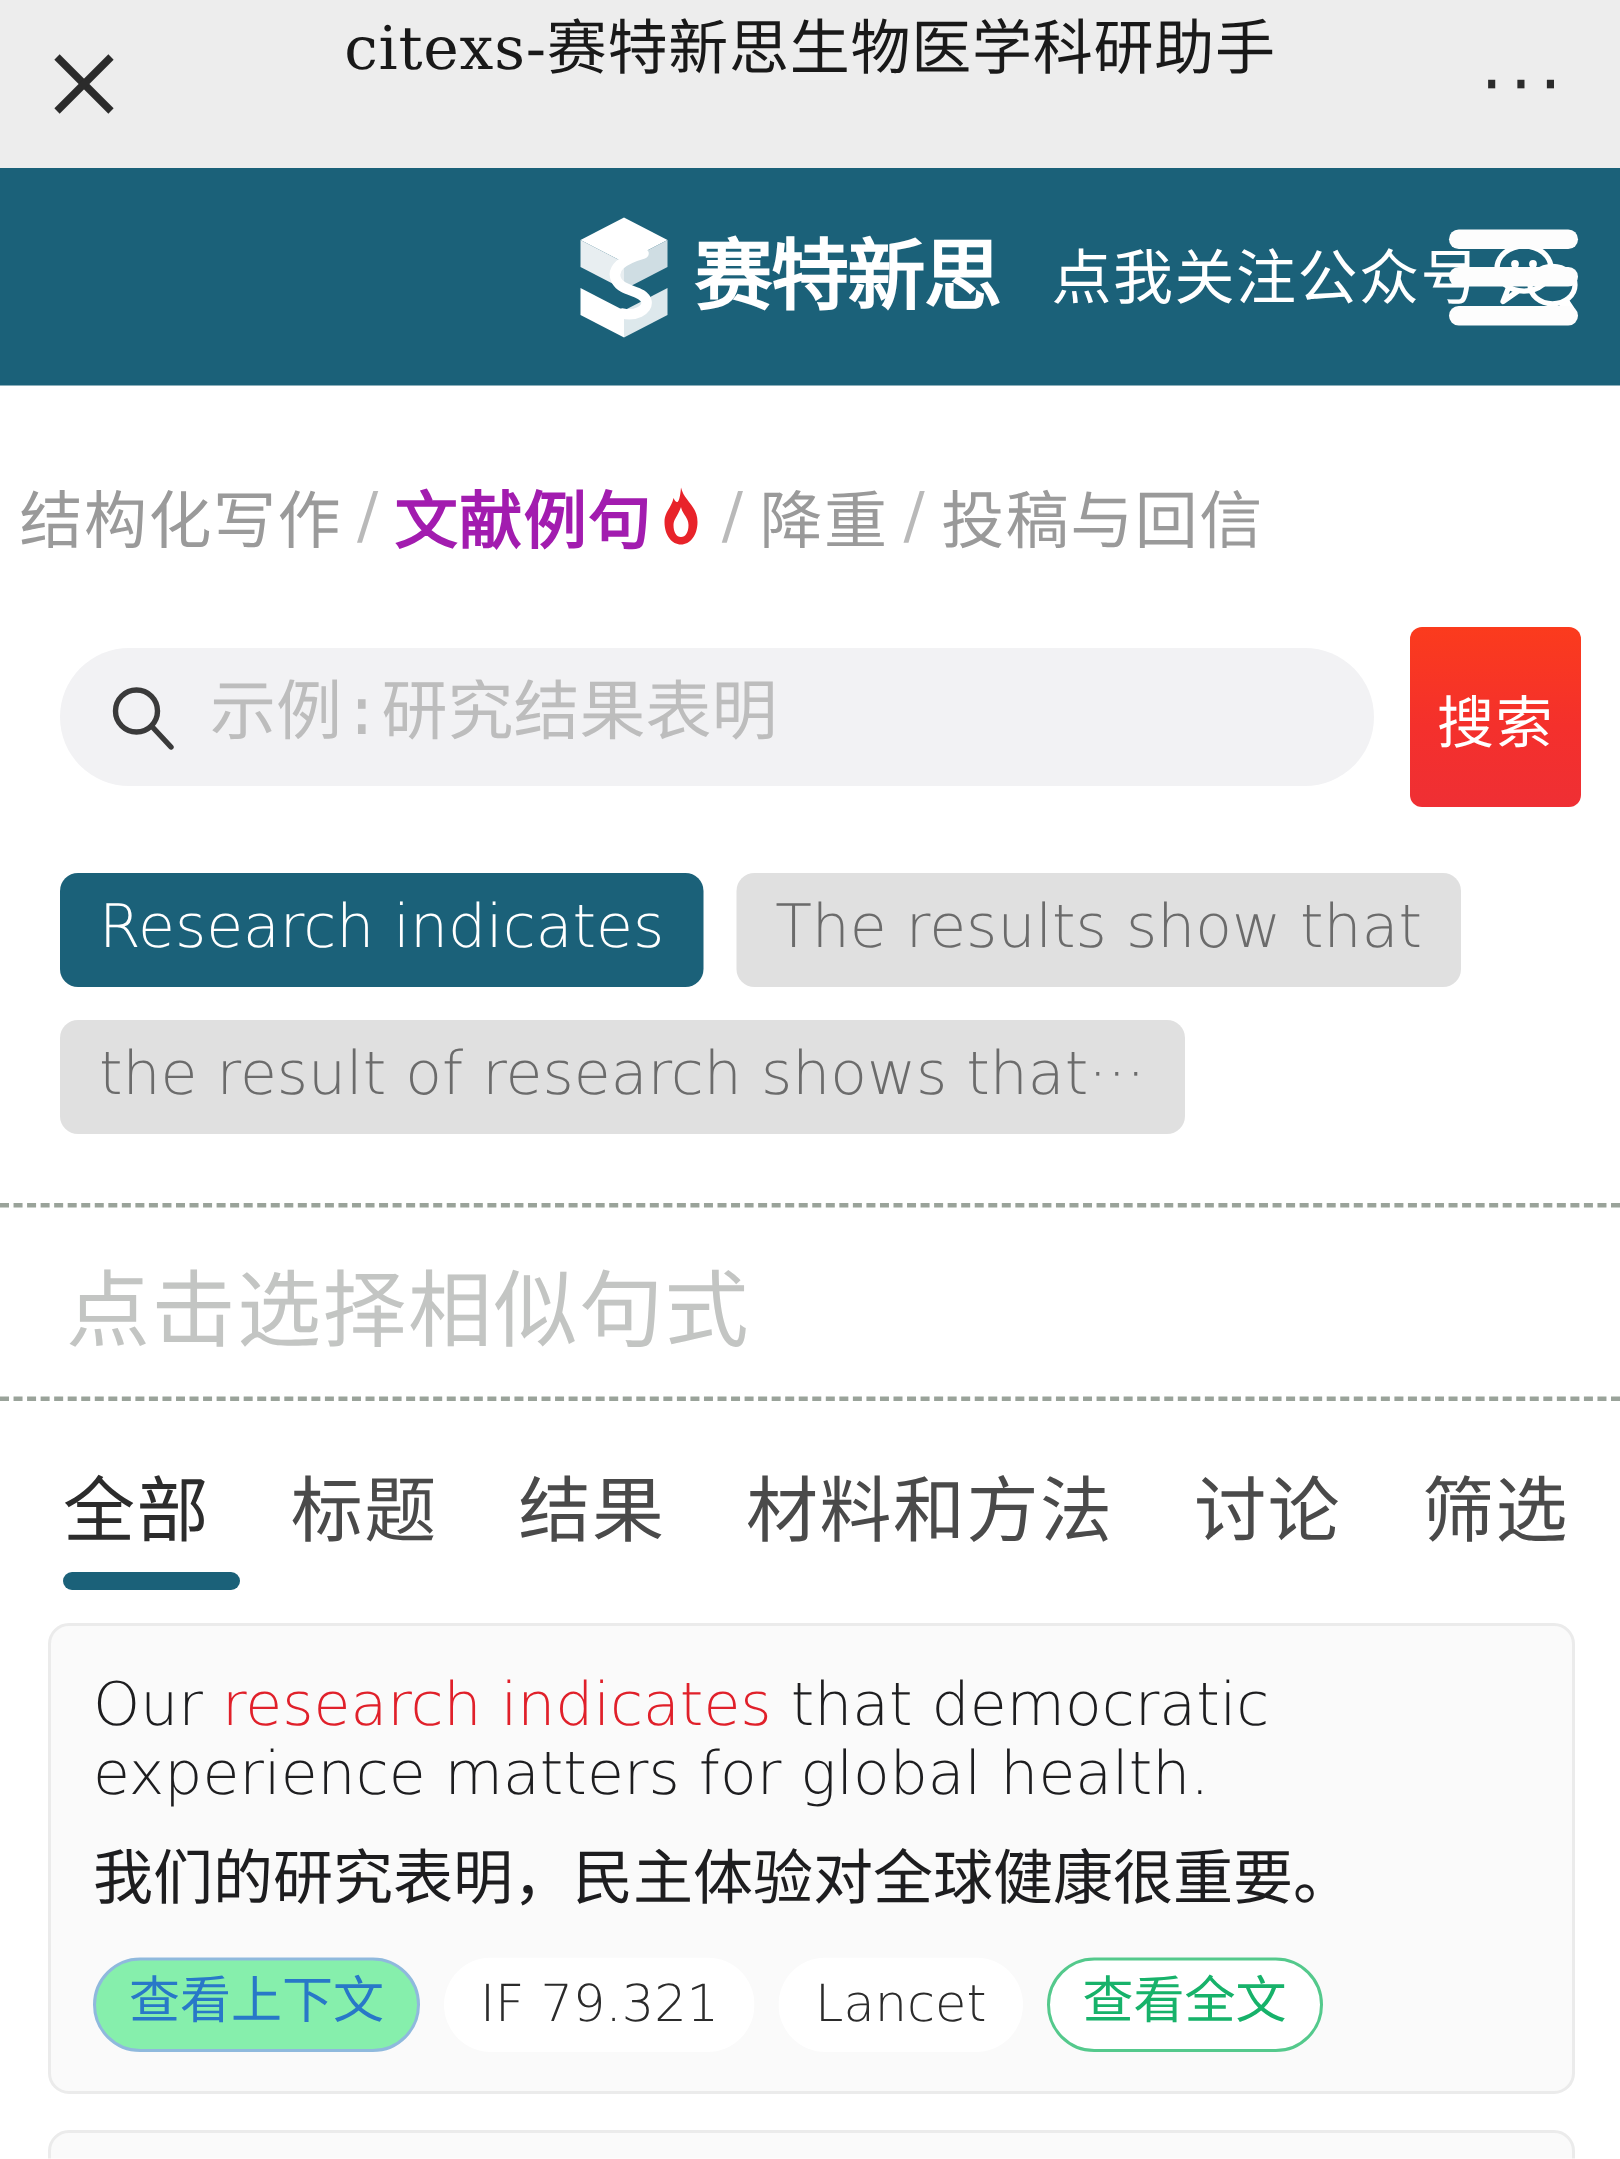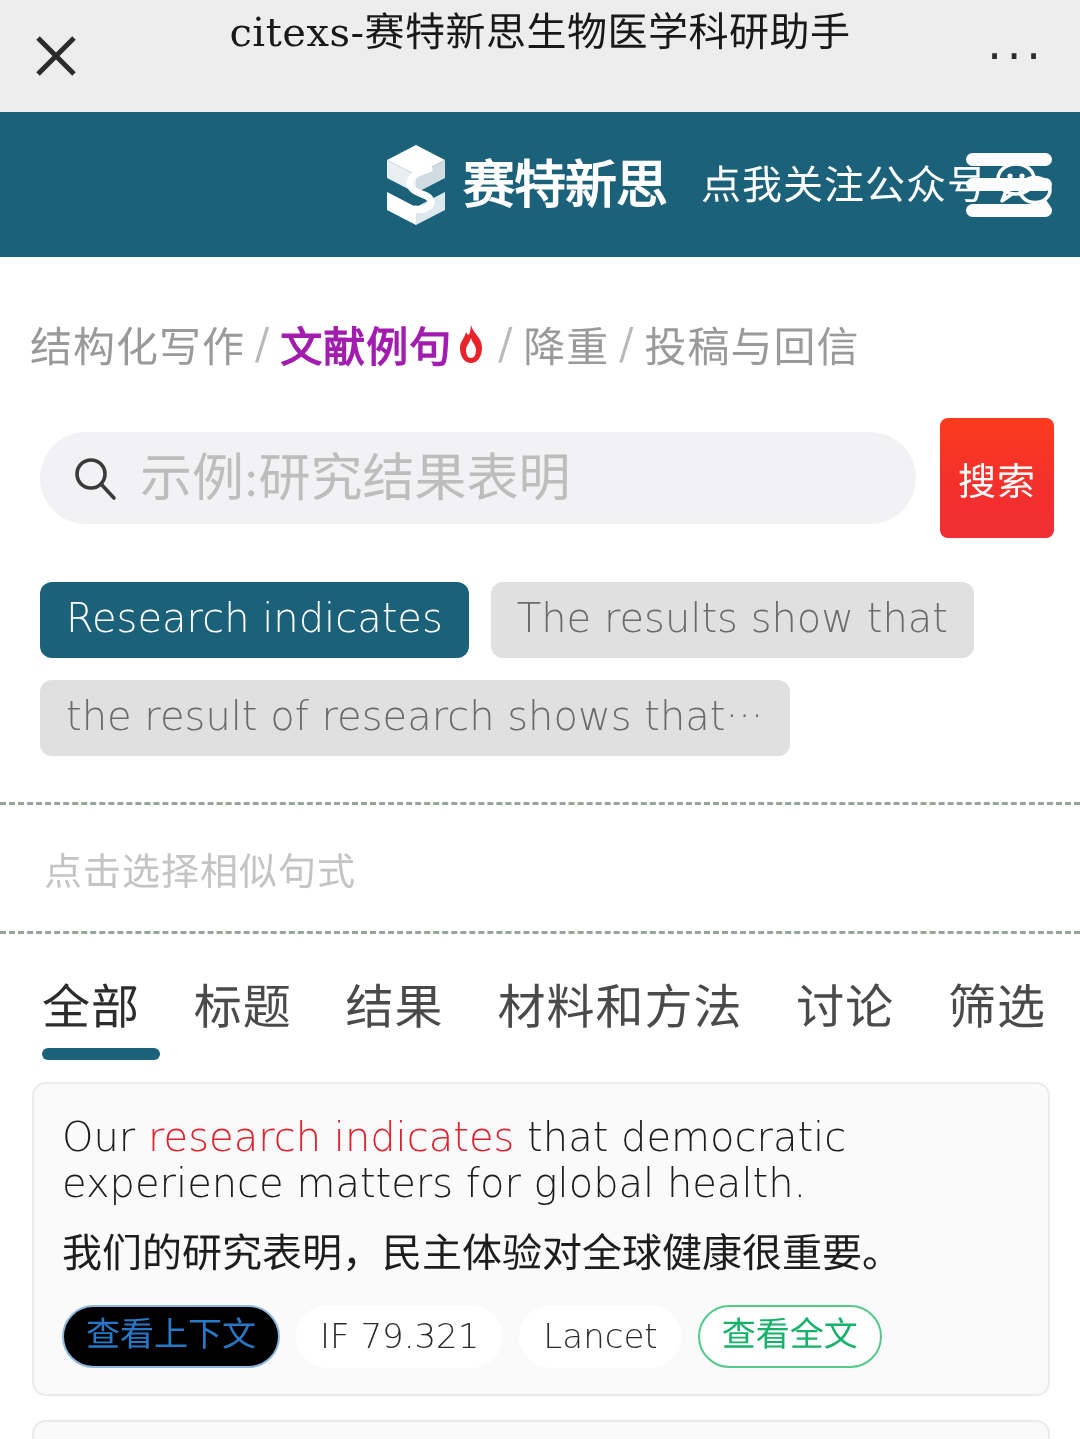--- a/index.html
+++ b/index.html
@@ -105,21 +105,21 @@
   }
   .hamburger i {
     display: block;
     height: 13px;
     background: #fdfdfd;
     border-radius: 7px;
   }
 
   
   .breadcrumb {
-    padding: 56px 0 0 30px;
+    padding: 56px 0 0 13px;
     font-size: 42px;
     font-family: "DejaVu Serif", "Liberation Serif", serif;
     color: #9a9a9a;
     white-space: nowrap;
     letter-spacing: 1px;
     display: flex;
     align-items: center;
   }
   .bc-item { color: #9a9a9a; cursor: pointer; }
   .bc-item.active { color: #a21caf; font-weight: 700; }
@@ -143,23 +143,23 @@
     padding: 0 32px;
     gap: 22px;
     cursor: text;
   }
   .search-box svg { flex-shrink: 0; }
   .search-input {
     flex: 1;
     border: none;
     outline: none;
     background: transparent;
-    font-size: 52px;
+    font-size: 44px;
     color: #be185d;
-    font-family: Liberation Serif, serif;
+    font-family: Liberation Mono, monospace;
   }
   .search-input::placeholder { color: #bdbdbd; }
   .search-btn {
     width: 114px;
     height: 120px;
     border: none;
     border-radius: 8px;
     background: linear-gradient(180deg, #fb3b1d 0%, #f4302c 55%, #ef2f34 100%);
     color: #fff;
     font-size: 38px;
@@ -199,21 +199,21 @@
     border-top: 3px dashed #9aa39a;
     width: 100%;
   }
   .hint-zone {
     height: 126px;
     display: flex;
     align-items: center;
     padding-left: 44px;
   }
   .hint-text {
-    font-size: 38px;
+    font-size: 56px;
     color: #c3c5c3;
     font-family: "DejaVu Serif", "Liberation Serif", serif;
     letter-spacing: 1px;
   }
 
   
   .tabs {
     display: flex;
     align-items: flex-start;
     padding: 34px 34px 0 42px;
@@ -276,21 +276,21 @@
     border-radius: 34px;
     padding: 10px 22px 14px;
     font-size: 34px;
     line-height: 1.05;
     white-space: nowrap;
     font-family: "DejaVu Serif", "Liberation Serif", serif;
   }
   .pill-context {
     border: 2px solid #8fb9dd;
     color: #2878c8;
-    background: #000000;
+    background: #86efac;
     cursor: pointer;
   }
   .pill-if {
     border: 2px solid transparent;
     background: #ffffff;
     color: #2b2b2b;
     font-family: "DejaVu Sans", "Liberation Sans", sans-serif;
     font-weight: 300;
     padding: 12px 22px;
   }

